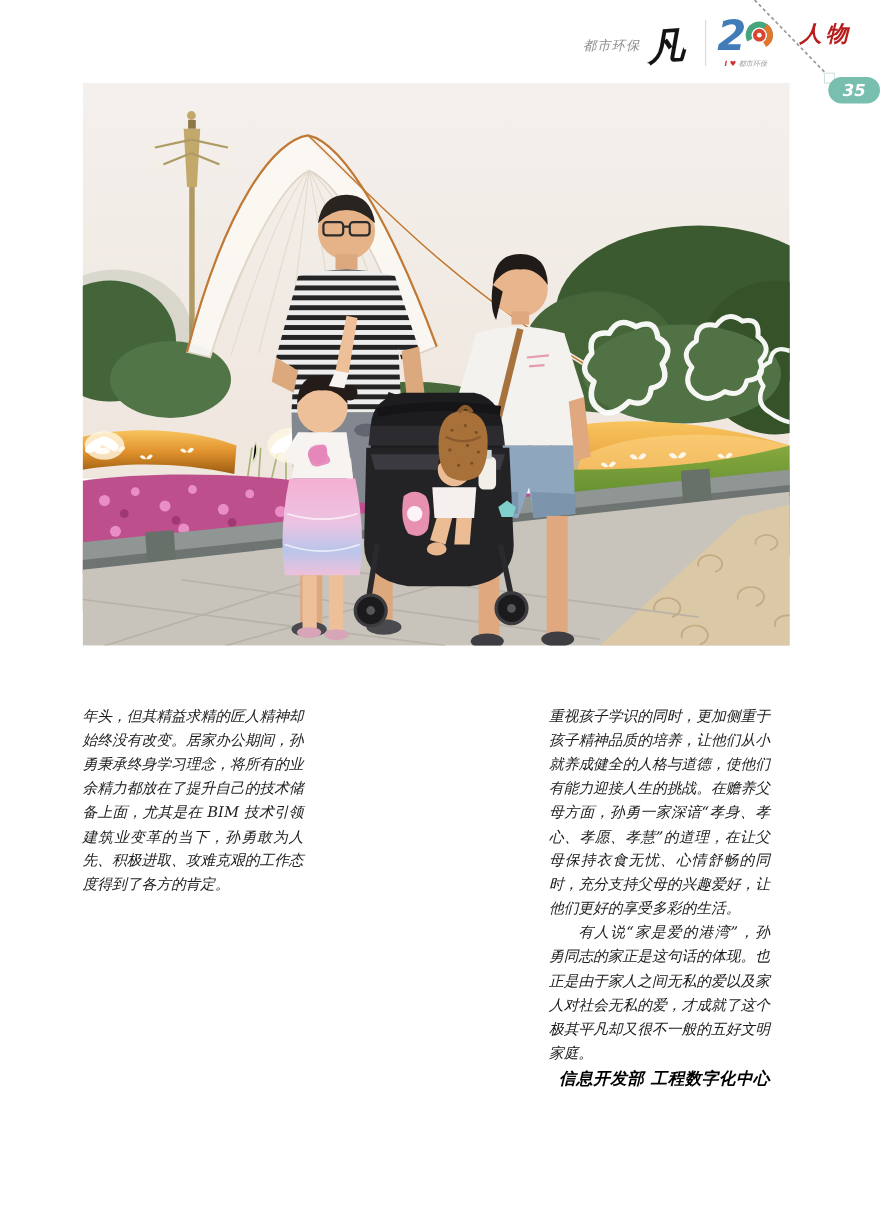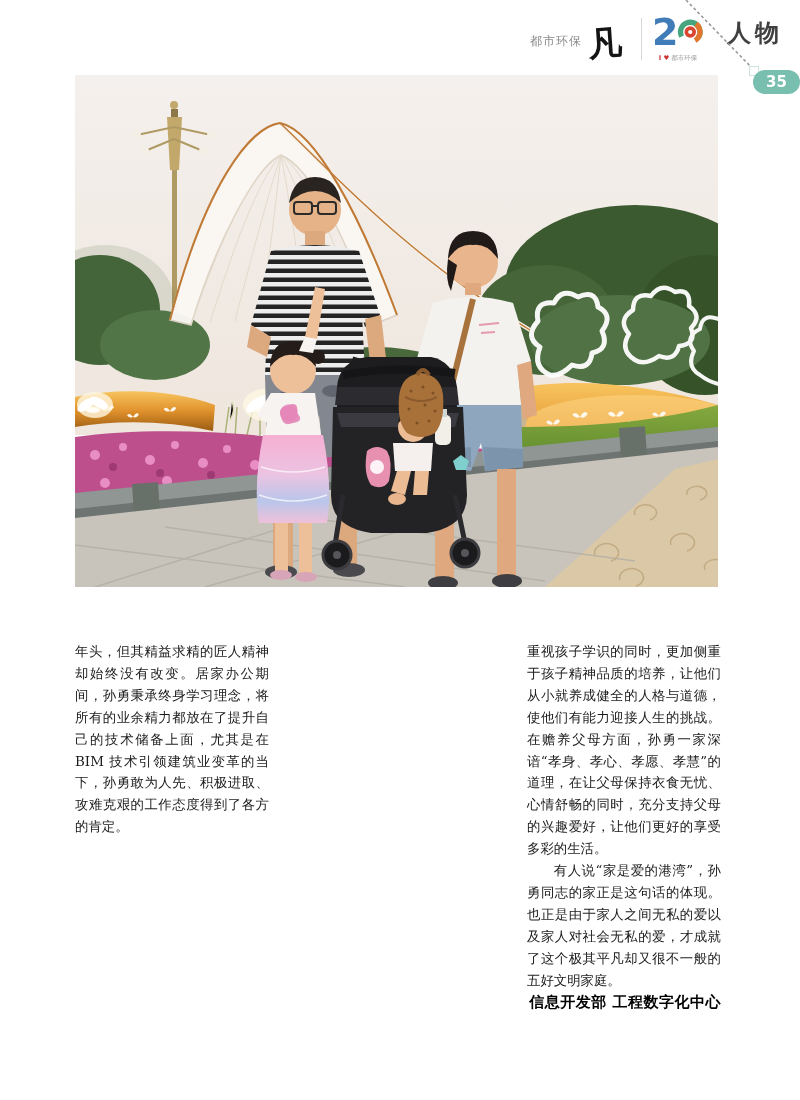--- a/index.html
+++ b/index.html
@@ -1,45 +1,46 @@
 <!DOCTYPE html>
 <html><head>
 <meta charset="utf-8">
 <style>
   html,body{margin:0;padding:0;background:#ffffff;}
   .page{
     position:relative;width:800px;height:1100px;background:#ffffff;overflow:hidden;
     font-family:"DejaVu Sans","Liberation Sans",sans-serif;
+    font-style:italic;
   }
   
   .hdr-brand{position:absolute;top:26px;left:530px;display:flex;align-items:flex-start;}
   .brand-name{font-size:12px;color:#8d8d8d;letter-spacing:1px;margin-top:7px;}
   .brand-glyph{font-family:"DejaVu Serif","Liberation Serif",serif;font-size:34px;font-weight:bold;
     color:#141414;line-height:1;margin-left:6px;transform:rotate(-4deg);}
   .hdr-divider{position:absolute;top:18px;left:641px;width:1px;height:42px;background:#d8d8d8;}
   .logo20{position:absolute;top:12px;left:652px;width:52px;text-align:center;}
   .logo20-row{display:flex;align-items:center;justify-content:center;height:40px;}
   .digit2{font-size:38px;font-weight:bold;color:#3f7cb8;line-height:1;letter-spacing:-2px;}
   .digit0-svg{margin-left:1px;}
   .logo20-caption{font-size:6.5px;line-height:8px;margin-top:2px;white-space:nowrap;}
   .cap-heart{color:#cc3333;font-weight:bold;}
   .cap-rest{color:#9a9a9a;}
-  .section-label{position:absolute;top:17px;left:727px;font-size:24px;font-weight:bold;color:#404040;
+  .section-label{position:absolute;top:17px;left:727px;font-size:20px;font-weight:bold;color:#b91c1c;
     letter-spacing:4px;}
   .hdr-line-svg{position:absolute;top:0;left:0;pointer-events:none;}
   .corner-sq{position:absolute;top:66px;left:749px;width:8px;height:8px;background:#ffffff;
     border:1px solid #cde4de;}
   .page-badge{position:absolute;top:70px;left:753px;width:47px;height:24px;
     display:flex;align-items:center;justify-content:center;
     color:#ffffff;font-size:15px;font-weight:bold;border-radius:12px;}
   
   .photo{position:absolute;top:75px;left:75px;width:643px;height:512px;overflow:hidden;}
   .photo svg{display:block;}
   
-  .article{position:absolute;top:641px;left:75px;width:646px;display:flex;gap:32px;}
+  .article{position:absolute;top:641px;left:75px;width:646px;display:flex;gap:11px;}
   .col{width:201px;
     font-family:"DejaVu Serif","Liberation Serif",serif;
     font-size:13.4px;line-height:21.9px;color:#1b1b1b;text-align:justify;text-justify:inter-ideograph;}
   .col p{margin:0;}
   .col p.indent{text-indent:2em;}
   .signature{font-family:"DejaVu Sans","Liberation Sans",sans-serif;
     font-weight:bold;font-size:15px;color:#000;text-align:right;margin-top:3px;letter-spacing:.5px;}
 </style>
 </head>
 <body>

